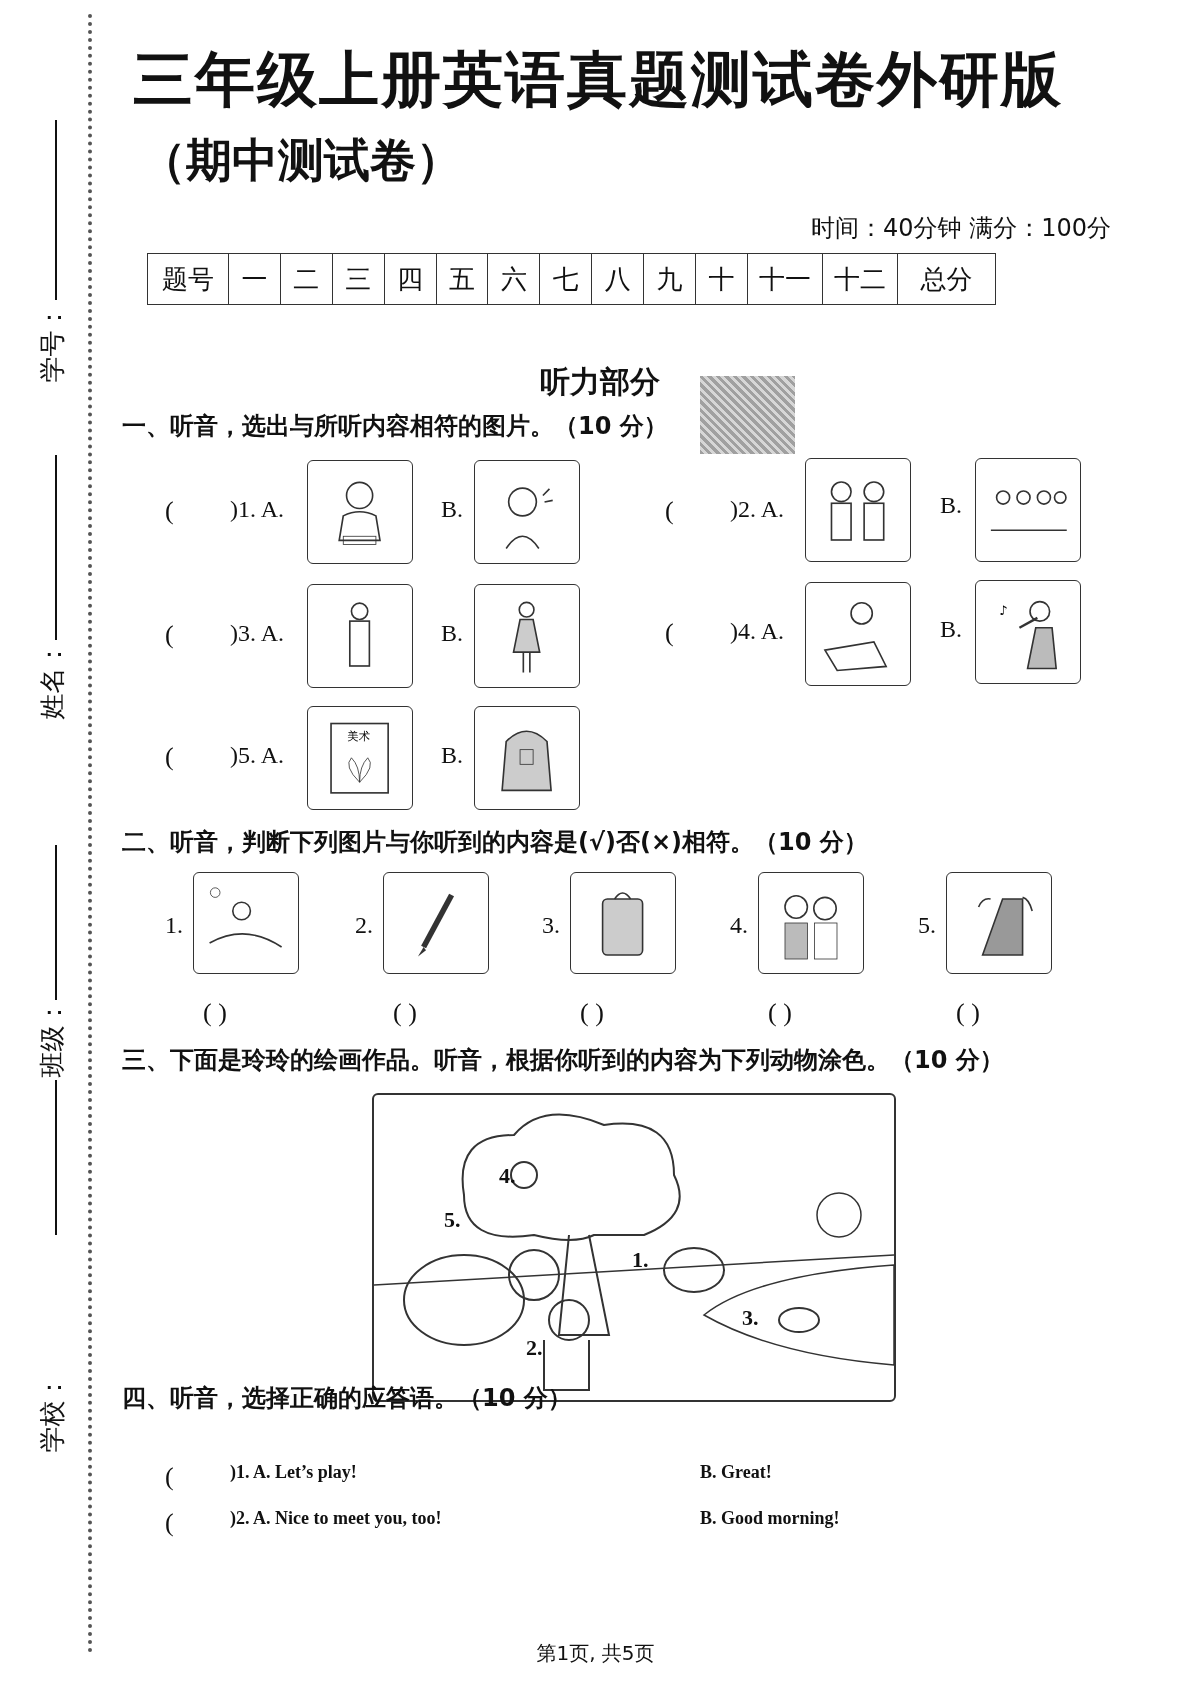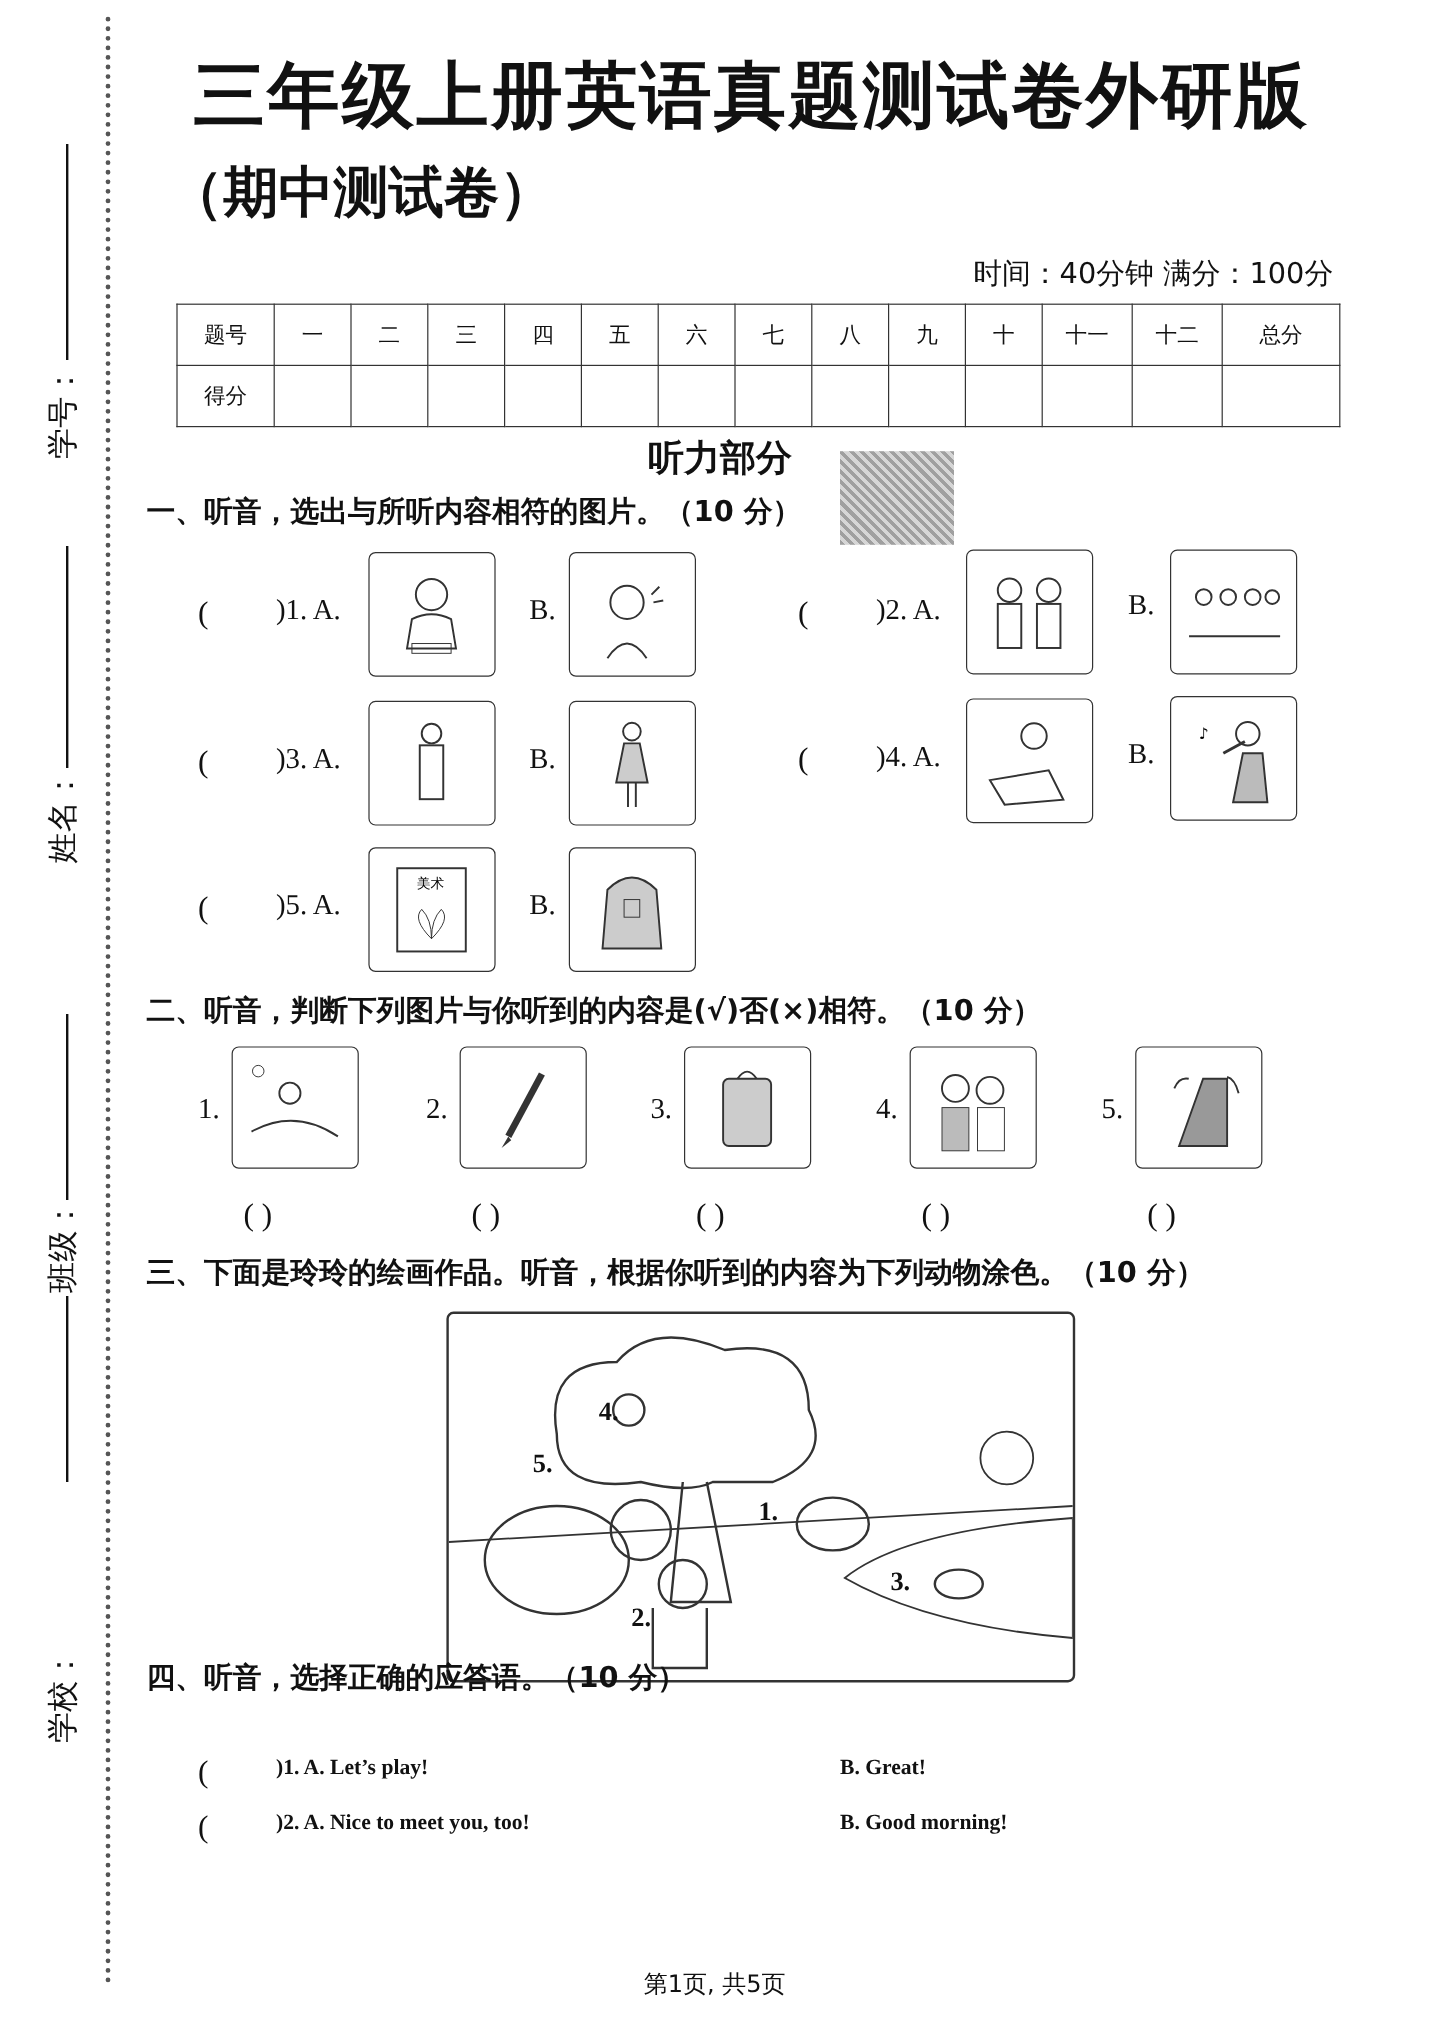--- a/index.html
+++ b/index.html
@@ -1,23 +1,23 @@
 <!DOCTYPE html>
 <html><head>
 <meta charset="utf-8">
 <style>
   html, body { margin:0; padding:0; background:#fff; }
   body { width:1191px; height:1684px; position:relative; overflow:hidden; font-family:"DejaVu Sans", sans-serif; color:#111; }
   .dash-line { position:absolute; left:88px; top:14px; width:0; height:1640px; border-left:4px dotted #555; }
   .side-label { position:absolute; left:22px; width:60px; font-size:26px; transform:rotate(-90deg); transform-origin:center; text-align:center; white-space:nowrap; }
   .side-line { position:absolute; left:55px; width:2px; background:#111; }
-  .title { position:absolute; left:146px; top:40px; width:960px; text-align:center; font-size:60px; font-weight:bold; letter-spacing:2px; }
+  .title { position:absolute; left:133px; top:40px; width:960px; text-align:left; font-size:60px; font-weight:bold; letter-spacing:2px; }
   .subtitle { position:absolute; left:140px; top:130px; width:960px; text-align:left; font-size:46px; font-weight:bold; }
   .meta { position:absolute; right:80px; top:212px; font-size:24px; }
-  table.score { position:absolute; left:147px; top:253px; width:970px; border-collapse:collapse; font-size:18px; }
+  table.score { position:absolute; left:147px; top:253px; width:849px; border-collapse:collapse; font-size:26px; }
   table.score td { border:1.5px solid #333; height:48px; text-align:center; }
   .sec-head { position:absolute; left:140px; font-size:24px; font-weight:bold; }
   .listen-title { position:absolute; left:540px; top:362px; font-size:30px; font-weight:bold; }
   .qr { position:absolute; left:700px; top:376px; width:95px; height:78px; background:repeating-linear-gradient(45deg,#888 0 3px,#ccc 3px 6px); opacity:.8; }
   .paren { position:absolute; font-size:26px; font-family:"Liberation Serif", serif; }
   .qlabel { position:absolute; font-size:24px; font-weight:normal; font-family:"Liberation Serif", serif; }
   .pic { position:absolute; border:1.5px solid #333; border-radius:6px; background:#fff; display:flex; align-items:center; justify-content:center; }
   .pic svg { width:80%; height:80%; }
   .scene { position:absolute; left:372px; top:1093px; width:520px; height:305px; border:2px solid #333; border-radius:6px; }
   .num { position:absolute; font-weight:bold; font-size:22px; font-family:"Liberation Serif", serif; }
@@ -51,36 +51,20 @@
     <td>四</td>
     <td>五</td>
     <td>六</td>
     <td>七</td>
     <td>八</td>
     <td>九</td>
     <td>十</td>
     <td style="width:72px">十一</td>
     <td style="width:72px">十二</td>
     <td style="width:95px">总分</td>
-  </tr>
-  <tr>
-    <td>得分</td>
-    <td></td>
-        <td></td>
-    <td></td>
-        <td></td>
-    <td></td>
-        <td></td>
-    <td></td>
-        <td></td>
-    <td></td>
-        <td></td>
-    <td></td>
-        <td></td>
-    <td></td>
   </tr>
 </tbody>
   </table>
 
 <div class="listen-title">听力部分</div>
 <div class="qr"></div>
 
 <div class="sec-head" style="top:410px;left:122px">一、听音，选出与所听内容相符的图片。（10 分）</div>
 
 <div class="paren" style="left:165px;top:496px">(</div>

